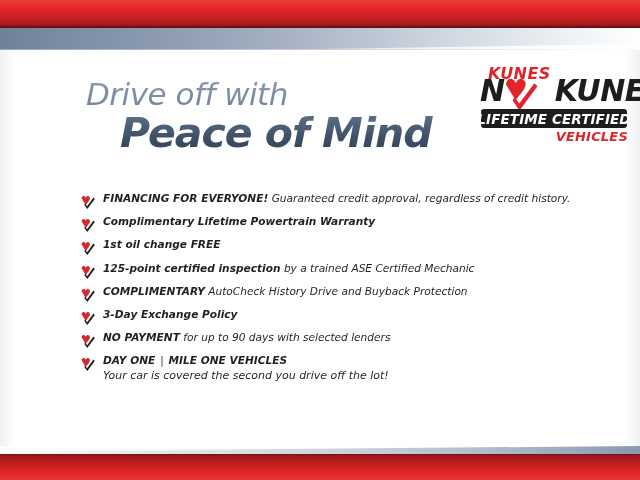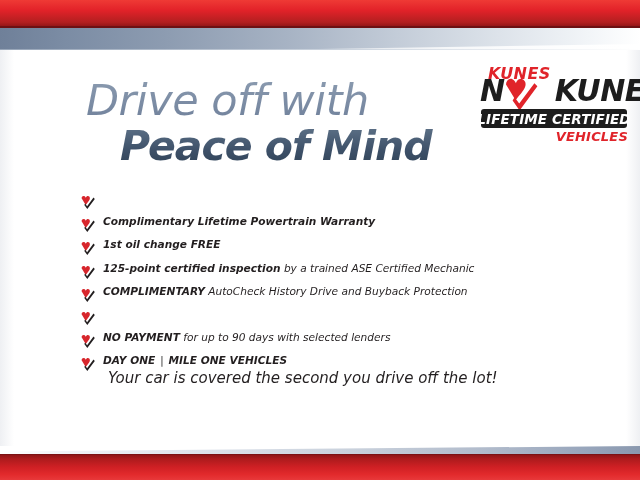--- a/index.html
+++ b/index.html
@@ -84,21 +84,21 @@
   .headline {
     position: absolute;
     left: 86px;
     top: 78px;
     width: 380px;
   }
   .headline .line1 {
     font-family: "DejaVu Sans", sans-serif;
     font-style: italic;
     font-weight: 400;
-    font-size: 43px;
+    font-size: 31px;
     letter-spacing: -0.5px;
     color: #7b8ba1;
     background: linear-gradient(to bottom, #8b9bb0 0%, #6f809a 100%);
     -webkit-background-clip: text;
     background-clip: text;
     -webkit-text-fill-color: transparent;
     line-height: 1.06;
     white-space: nowrap;
   }
   .headline .line2 {
@@ -219,26 +219,25 @@
     font-style: italic;
     color: #231f20;
     line-height: 1.2;
     white-space: nowrap;
   }
   .bullet-text .strong {
     font-weight: bold;
   }
   .bullet-sub {
     font-family: "DejaVu Sans", sans-serif;
-    font-size: 15px;
+    font-size: 11px;
     font-style: italic;
     font-weight: normal;
     color: #231f20;
     margin-top: 2px;
-    margin-left: 5px;
     white-space: nowrap;
     text-align: right;
   }
   .sep { font-weight: bold; color: #6a6a6a; padding: 0 1px; }
 
   
   .edge-shade-l {
     position: absolute; left: 0; top: 50px; width: 14px; height: 396px;
     background: linear-gradient(to right, rgba(200,205,215,0.30), rgba(255,255,255,0));
     pointer-events: none;
@@ -280,20 +279,23 @@
     </div>
     <div class="logo-vehicles">VEHICLES</div>
   </div>
 
   <div class="bullets">
       <div class="bullet-row">
         <span class="bullet-icon"><svg viewBox="0 0 34 30">
             <path d="M3.2 8.6 C3.2 5.0 6.2 3.2 8.6 4.2 C10.1 4.9 11.0 6.2 11.6 7.6 C12.2 6.0 13.2 4.6 14.9 4.1 C17.3 3.5 19.8 5.3 19.8 8.4 C19.8 11.6 16.8 15.1 13.8 18.8 L11.4 21.9 Z" fill="#d7262c"></path>
             <path d="M10.3 19.0 L14.2 24.4 L27.0 7.2 L29.6 9.8 L14.6 30.0 L8.6 21.8 Z" fill="#231f20"></path>
           </svg></span>
+        <div>
+          <div class="bullet-text"><span class="strong">FINANCING FOR EVERYONE!</span><span> Guaranteed credit approval, regardless of credit history.</span></div>
+        </div>
       </div>
       <div class="bullet-row">
         <span class="bullet-icon"><svg viewBox="0 0 34 30">
             <path d="M3.2 8.6 C3.2 5.0 6.2 3.2 8.6 4.2 C10.1 4.9 11.0 6.2 11.6 7.6 C12.2 6.0 13.2 4.6 14.9 4.1 C17.3 3.5 19.8 5.3 19.8 8.4 C19.8 11.6 16.8 15.1 13.8 18.8 L11.4 21.9 Z" fill="#d7262c"></path>
             <path d="M10.3 19.0 L14.2 24.4 L27.0 7.2 L29.6 9.8 L14.6 30.0 L8.6 21.8 Z" fill="#231f20"></path>
           </svg></span>
         <div>
           <div class="bullet-text"><span class="strong">Complimentary Lifetime Powertrain Warranty</span></div>
         </div>
       </div>
@@ -322,20 +324,23 @@
           </svg></span>
         <div>
           <div class="bullet-text"><span class="strong">COMPLIMENTARY</span><span> AutoCheck History Drive and Buyback Protection</span></div>
         </div>
       </div>
       <div class="bullet-row">
         <span class="bullet-icon"><svg viewBox="0 0 34 30">
             <path d="M3.2 8.6 C3.2 5.0 6.2 3.2 8.6 4.2 C10.1 4.9 11.0 6.2 11.6 7.6 C12.2 6.0 13.2 4.6 14.9 4.1 C17.3 3.5 19.8 5.3 19.8 8.4 C19.8 11.6 16.8 15.1 13.8 18.8 L11.4 21.9 Z" fill="#d7262c"></path>
             <path d="M10.3 19.0 L14.2 24.4 L27.0 7.2 L29.6 9.8 L14.6 30.0 L8.6 21.8 Z" fill="#231f20"></path>
           </svg></span>
+        <div>
+          <div class="bullet-text"><span class="strong">3-Day Exchange Policy</span></div>
+        </div>
       </div>
       <div class="bullet-row">
         <span class="bullet-icon"><svg viewBox="0 0 34 30">
             <path d="M3.2 8.6 C3.2 5.0 6.2 3.2 8.6 4.2 C10.1 4.9 11.0 6.2 11.6 7.6 C12.2 6.0 13.2 4.6 14.9 4.1 C17.3 3.5 19.8 5.3 19.8 8.4 C19.8 11.6 16.8 15.1 13.8 18.8 L11.4 21.9 Z" fill="#d7262c"></path>
             <path d="M10.3 19.0 L14.2 24.4 L27.0 7.2 L29.6 9.8 L14.6 30.0 L8.6 21.8 Z" fill="#231f20"></path>
           </svg></span>
         <div>
           <div class="bullet-text"><span class="strong">NO PAYMENT</span><span> for up to 90 days with selected lenders</span></div>
         </div>
       </div>

